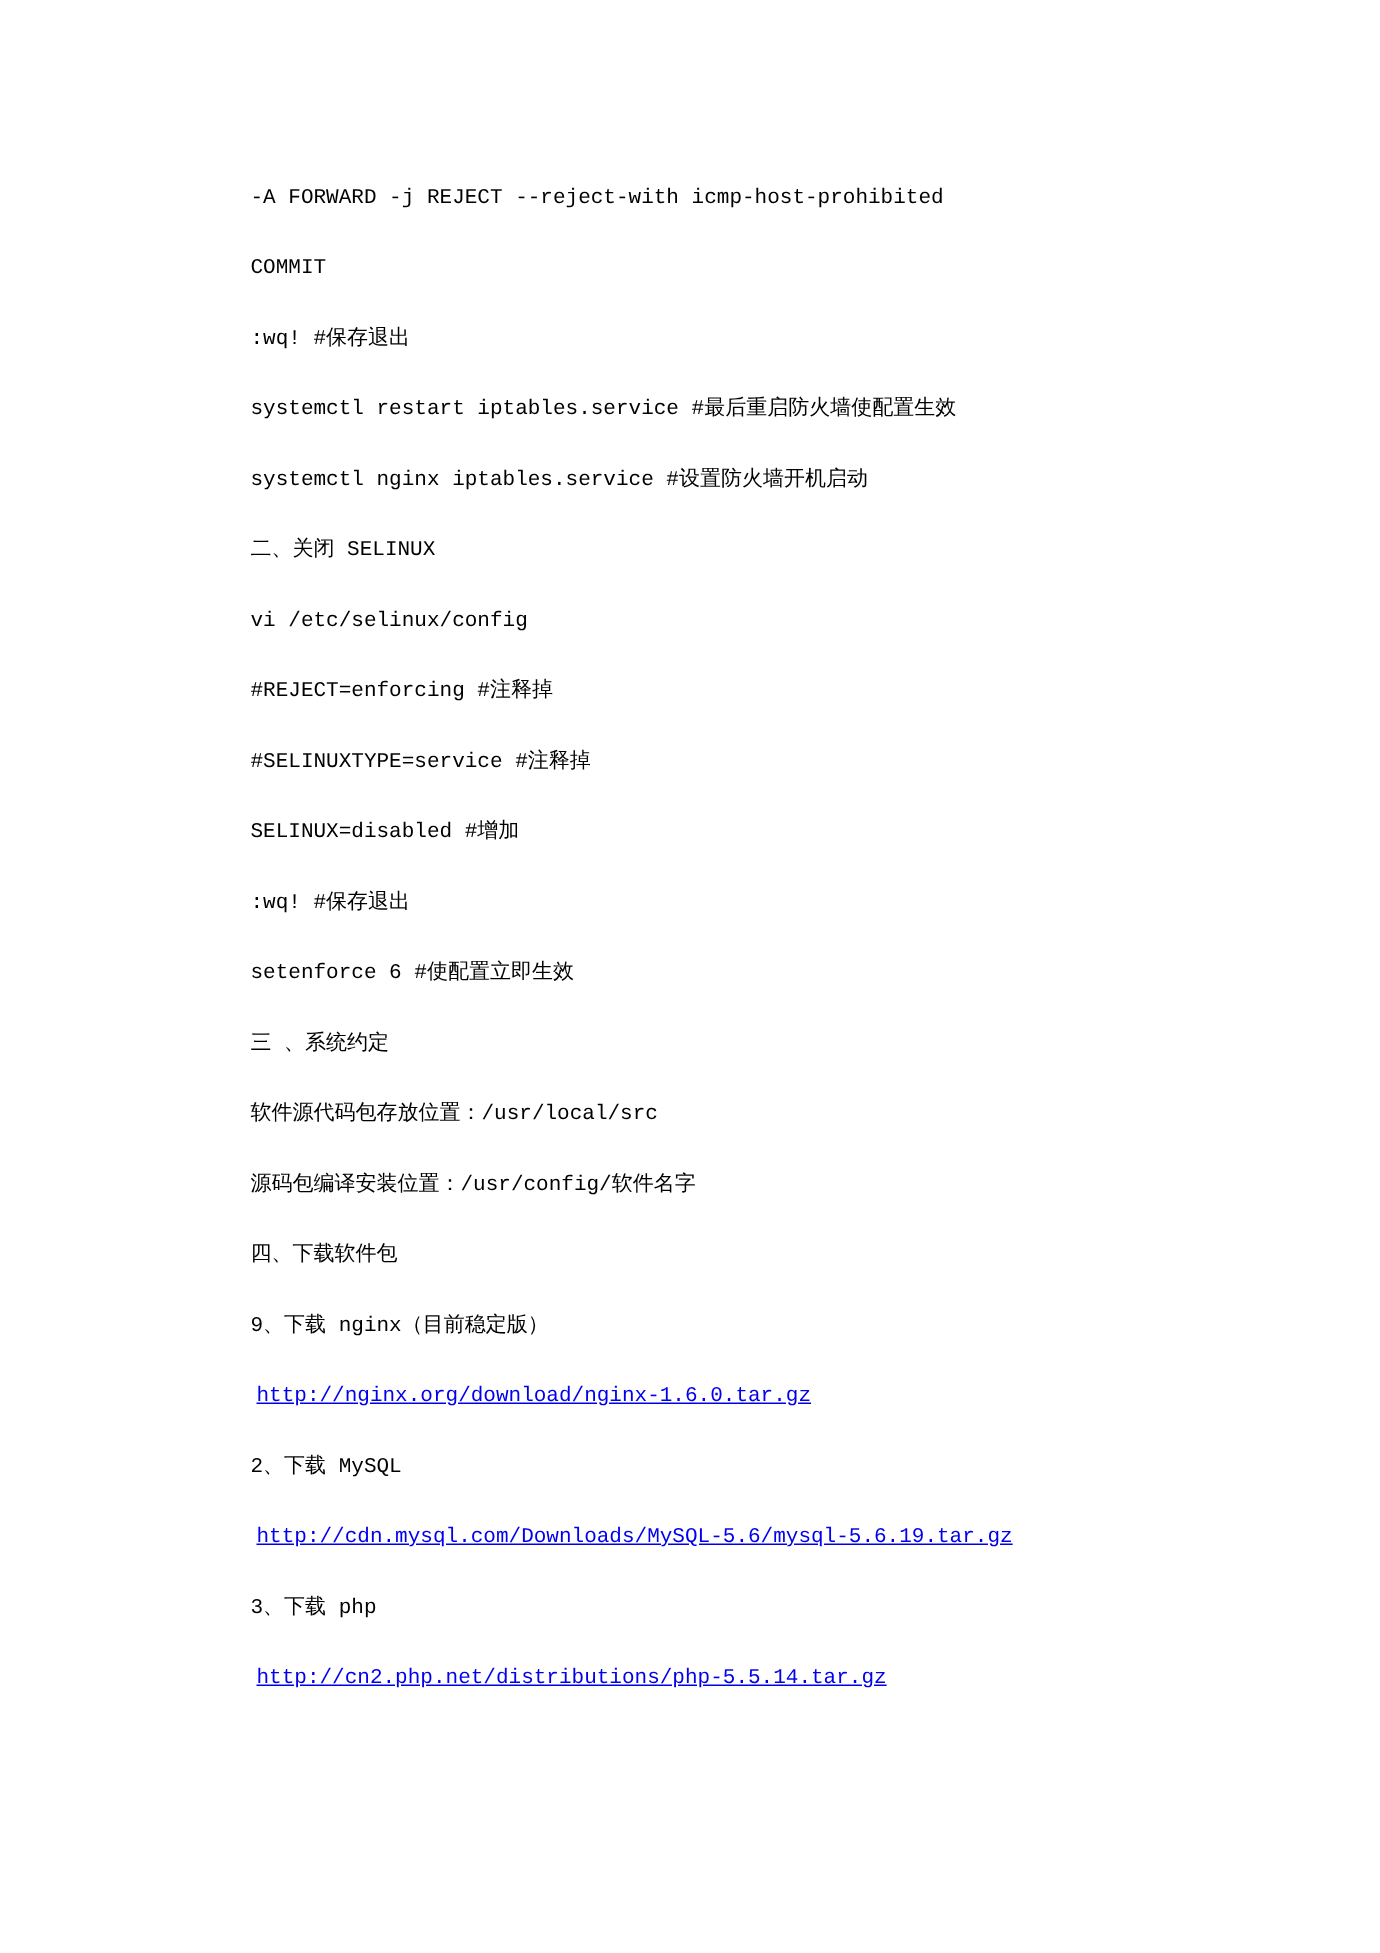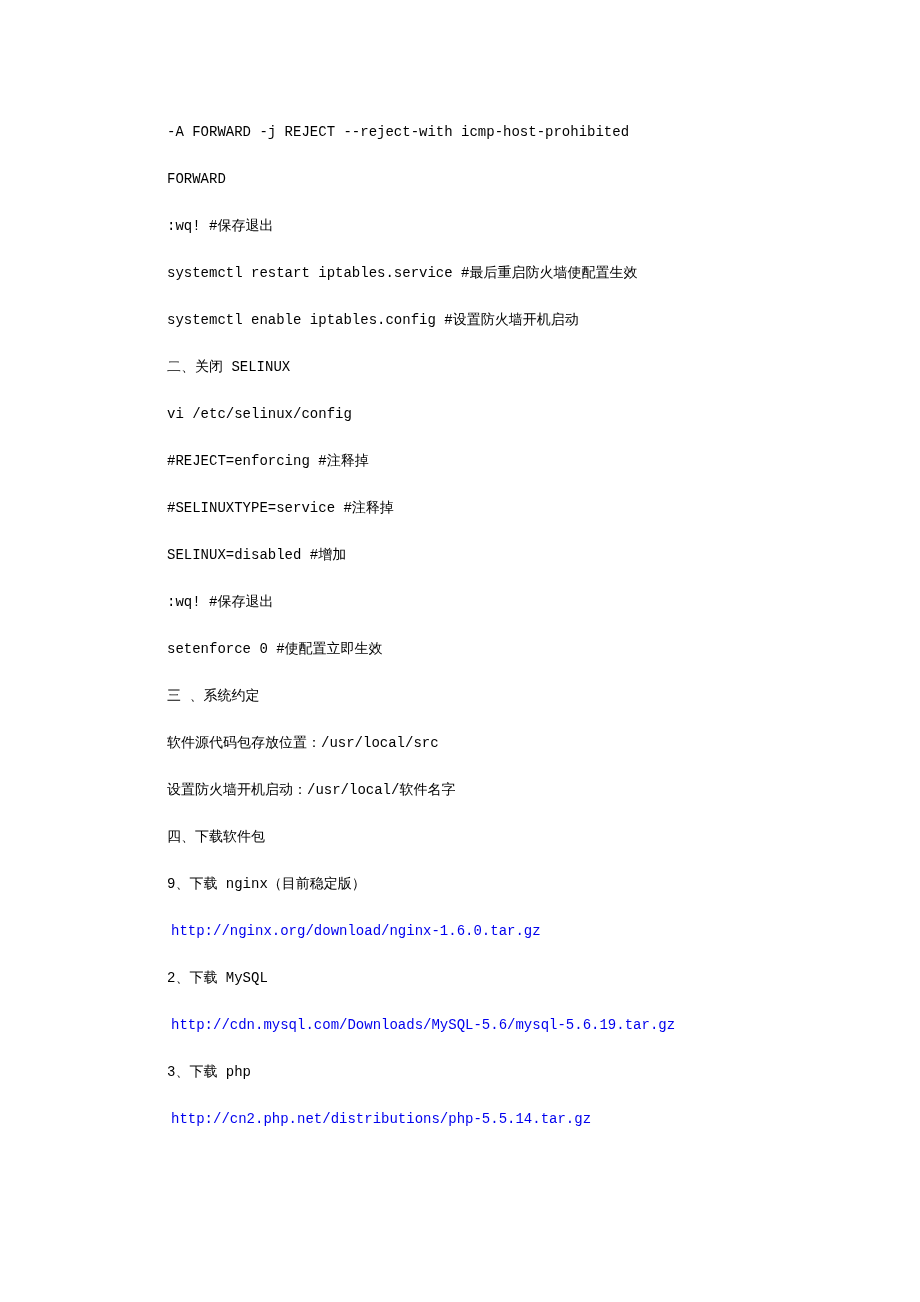--- a/index.html
+++ b/index.html
@@ -16,39 +16,40 @@
       font-size: 14px;
       line-height: 1.5;
       color: #000000;
     }
     .paragraph {
       margin-bottom: 26px;
       white-space: pre-wrap;
     }
     .link {
       color: #0000ee;
+      text-decoration: underline;
     }
   </style>
 </head>
 <body>
 
 <div class="paragraph">-A FORWARD -j REJECT --reject-with icmp-host-prohibited</div>
-<div class="paragraph">FORWARD</div>
+<div class="paragraph">COMMIT</div>
 <div class="paragraph">:wq! #保存退出</div>
 <div class="paragraph">systemctl restart iptables.service #最后重启防火墙使配置生效</div>
-<div class="paragraph">systemctl enable iptables.config #设置防火墙开机启动</div>
+<div class="paragraph">systemctl nginx iptables.service #设置防火墙开机启动</div>
 <div class="paragraph">二、关闭 SELINUX</div>
 <div class="paragraph">vi /etc/selinux/config</div>
 <div class="paragraph">#REJECT=enforcing #注释掉</div>
 <div class="paragraph">#SELINUXTYPE=service #注释掉</div>
 <div class="paragraph">SELINUX=disabled #增加</div>
 <div class="paragraph">:wq! #保存退出</div>
-<div class="paragraph">setenforce 0 #使配置立即生效</div>
+<div class="paragraph">setenforce 6 #使配置立即生效</div>
 <div class="paragraph">三 、系统约定</div>
 <div class="paragraph">软件源代码包存放位置：/usr/local/src</div>
-<div class="paragraph">设置防火墙开机启动：/usr/local/软件名字</div>
+<div class="paragraph">源码包编译安装位置：/usr/config/软件名字</div>
 <div class="paragraph">四、下载软件包</div>
 <div class="paragraph">9、下载 nginx（目前稳定版）</div>
 <div class="paragraph"><span class="link">http://nginx.org/download/nginx-1.6.0.tar.gz</span></div>
 <div class="paragraph">2、下载 MySQL</div>
 <div class="paragraph"><span class="link">http://cdn.mysql.com/Downloads/MySQL-5.6/mysql-5.6.19.tar.gz</span></div>
 <div class="paragraph">3、下载 php</div>
 <div class="paragraph"><span class="link">http://cn2.php.net/distributions/php-5.5.14.tar.gz</span></div>
 
 </body></html>

